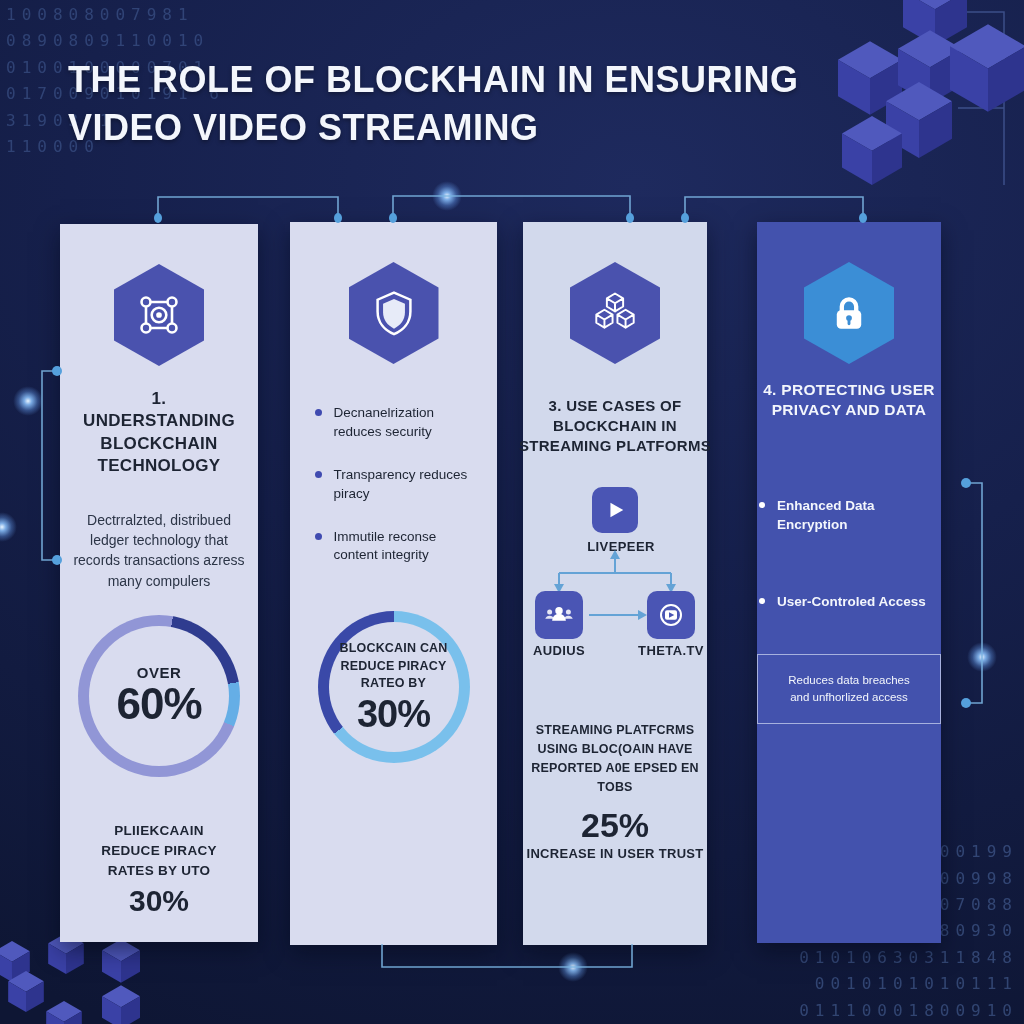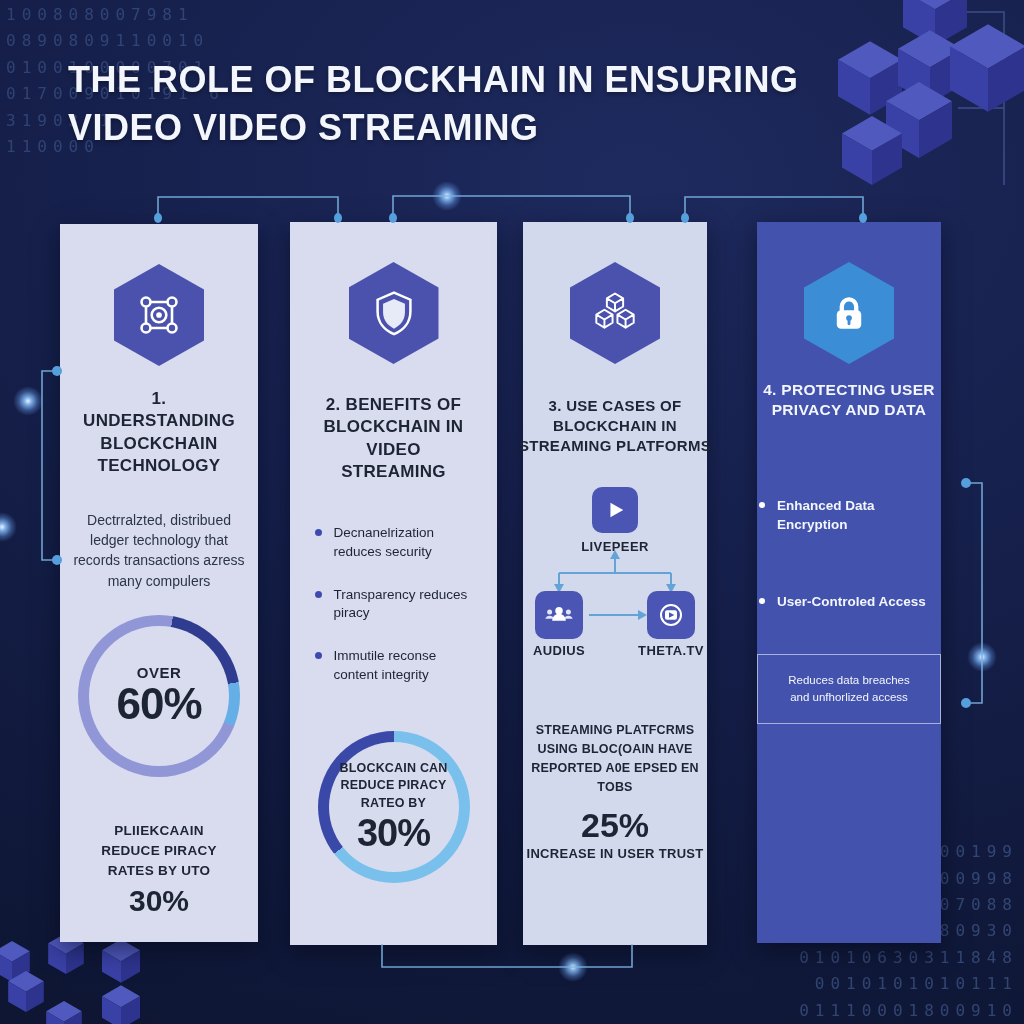--- a/index.html
+++ b/index.html
@@ -79,21 +79,21 @@
     padding:17px 22px;font-size:11.5px;line-height:1.5;text-align:center;color:var(--white);}
   
   .p3-diagram{position:relative;width:208px;height:170px;margin-top:32px;flex:none;}
   .app-icon{position:absolute;border-radius:10px;background:#4a55b4;
     display:flex;align-items:center;justify-content:center;}
   .icon-livepeer{left:81px;top:0;width:46px;height:46px;}
   .icon-audius{left:24px;top:104px;width:48px;height:48px;}
   .icon-theta{left:136px;top:104px;width:48px;height:48px;}
   .app-label{position:absolute;width:100px;text-align:center;font-size:13px;
     font-weight:700;color:var(--ink);letter-spacing:.4px;}
-  .lbl-livepeer{left:54px;top:52px;}
+  .lbl-livepeer{left:60px;top:52px;}
   .lbl-audius{left:-2px;top:156px;}
   .lbl-theta{left:110px;top:156px;}
   .arrows{position:absolute;inset:0;}
   .caption{margin-top:64px;width:196px;font-size:12.5px;font-weight:600;
     color:var(--ink);text-align:center;line-height:1.5;letter-spacing:.2px;text-transform:uppercase;}
   .big-stat{margin-top:10px;text-align:center;}
   .big-stat .v{font-size:34px;font-weight:700;color:var(--ink);}
   .big-stat .l{font-size:13px;font-weight:700;color:var(--ink);line-height:1.45;letter-spacing:.3px;}
 </style>
 </head>
@@ -245,21 +245,20 @@
     </div>
   </section>
 
   <section class="panel p2">
     <div class="hex">
       <svg width="50" height="52" viewBox="0 0 64 64">
         <path d="M32 6 L53 15 V30 C53 44 44 54 32 59 C20 54 11 44 11 30 V15 Z" fill="none" stroke="#fff" stroke-width="3.2"></path>
         <path d="M32 14 L46 20 V31 C46 41 40 48 32 52 C24 48 18 41 18 31 V20 Z" fill="#e7ebf8"></path>
       </svg>
     </div>
-    <h2>2. BENEFITS OF BLOCKCHAIN IN VIDEO STREAMING</h2>
     <div class="bullets">
       <div class="bullet">
           <span class="b-dot"></span>
           <span>Decnanelrization reduces security</span>
         </div>
       <div class="bullet">
           <span class="b-dot"></span>
           <span>Transparency reduces piracy</span>
         </div>
       <div class="bullet">

